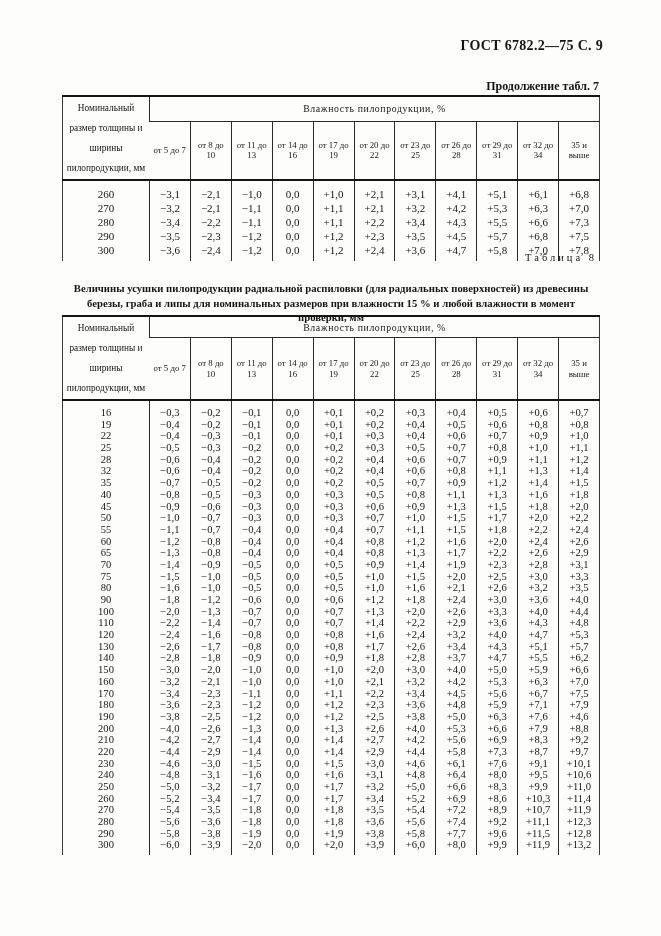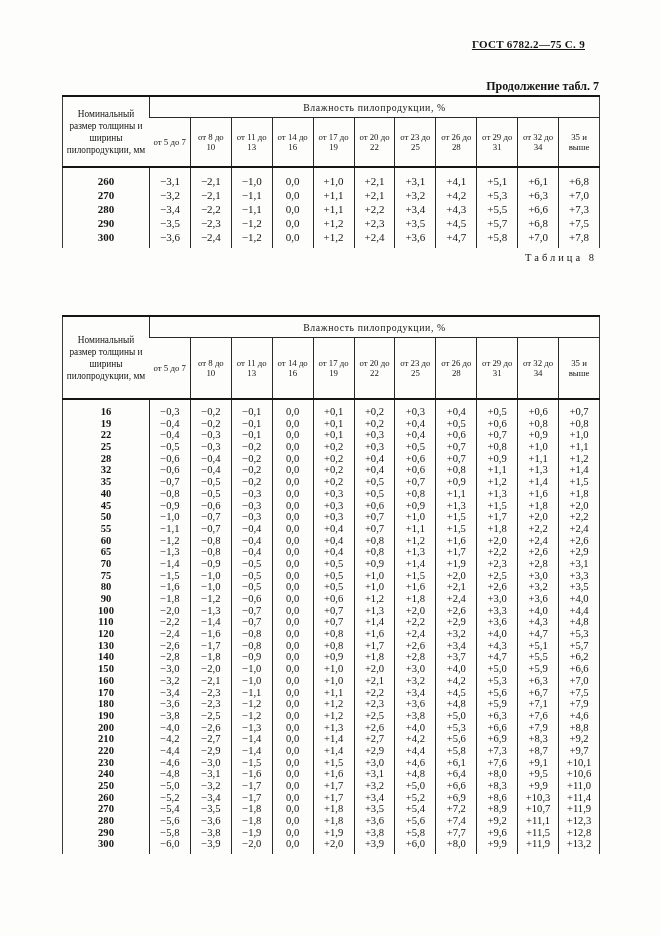--- a/index.html
+++ b/index.html
@@ -7,22 +7,22 @@
     width:661px;height:936px;
     background:#fdfdfc;
     font-family:"Liberation Serif","DejaVu Serif",serif;
     color:#141414;
     position:relative;
     overflow:hidden;
   }
   .page{position:absolute;inset:0;}
 
   .std-ref{
-    position:absolute;top:38px;right:76px;
-    font-size:11px;font-weight:bold;letter-spacing:.3px;text-decoration:underline;
+    position:absolute;top:38px;right:58px;
+    font-size:14px;font-weight:bold;letter-spacing:.3px;
   }
   .cont-label{
     position:absolute;top:79px;right:62px;
     font-size:12px;font-weight:600;
   }
 
   table.gost{
     position:absolute;left:62px;width:538px;
     border-collapse:collapse;table-layout:fixed;
     border-top:2.5px solid #151515;
@@ -33,40 +33,40 @@
   #table8{top:315px;}
 
   table.gost col.c1{width:87px;}
 
   table.gost th{
     font-weight:normal;text-align:center;vertical-align:middle;
     border-left:1px solid #2a2a2a;padding:1px 2px;
   }
   table.gost th:first-child{border-left:none;}
   th.size-h{
-    font-size:9.3px;line-height:12px;font-weight:600;
+    font-size:9.3px;line-height:20px;font-weight:600;
     border-bottom:2.5px solid #151515;
   }
   th.group-h{
     font-size:9.8px;letter-spacing:.6px;height:18px;
     border-bottom:1px solid #2a2a2a;font-weight:600;margin-top:27px;
   }
   tr.subcols th{
     font-size:8.8px;line-height:10.5px;
     border-bottom:2.5px solid #151515;
   }
   #table7 tr.subcols th{height:46px;}
   #table8 tr.subcols th{height:58px;}
 
   table.gost td{
     text-align:center;vertical-align:top;
     border-left:1px solid #2a2a2a;
     padding:0;
   }
-  table.gost td:first-child{border-left:none;font-weight:bold;}
+  table.gost td:first-child{border-left:none;}
   #table7 td{font-size:11px;line-height:14px;}
   #table8 td{font-size:10.6px;line-height:11.68px;}
   table.gost tbody tr:first-child td{padding-top:6px;}
   table.gost tbody tr:last-child td{padding-bottom:4px;margin-top:34px;}
 
   .tbl8-label{
     position:absolute;top:252px;right:64px;
     font-size:10.5px;letter-spacing:3px;
   }
   .tbl8-caption{
@@ -191,20 +191,21 @@
           <td>+4,7</td>
           <td>+5,8</td>
           <td>+7,0</td>
           <td>+7,8</td>
         </tr>
       </tbody>
   </table>
 
   <div class="tbl8-label">Таблица 8</div>
 
+  <div class="tbl8-caption">Величины усушки пилопродукции радиальной распиловки (для радиальных поверхностей) из древесины березы, граба и липы для номинальных размеров при влажности 15 % и любой влажности в момент проверки, мм</div>
 
   <table class="gost" id="table8">
     <colgroup>
       <col class="c1">
         <col>
         <col>
         <col>
         <col>
         <col>
         <col>

